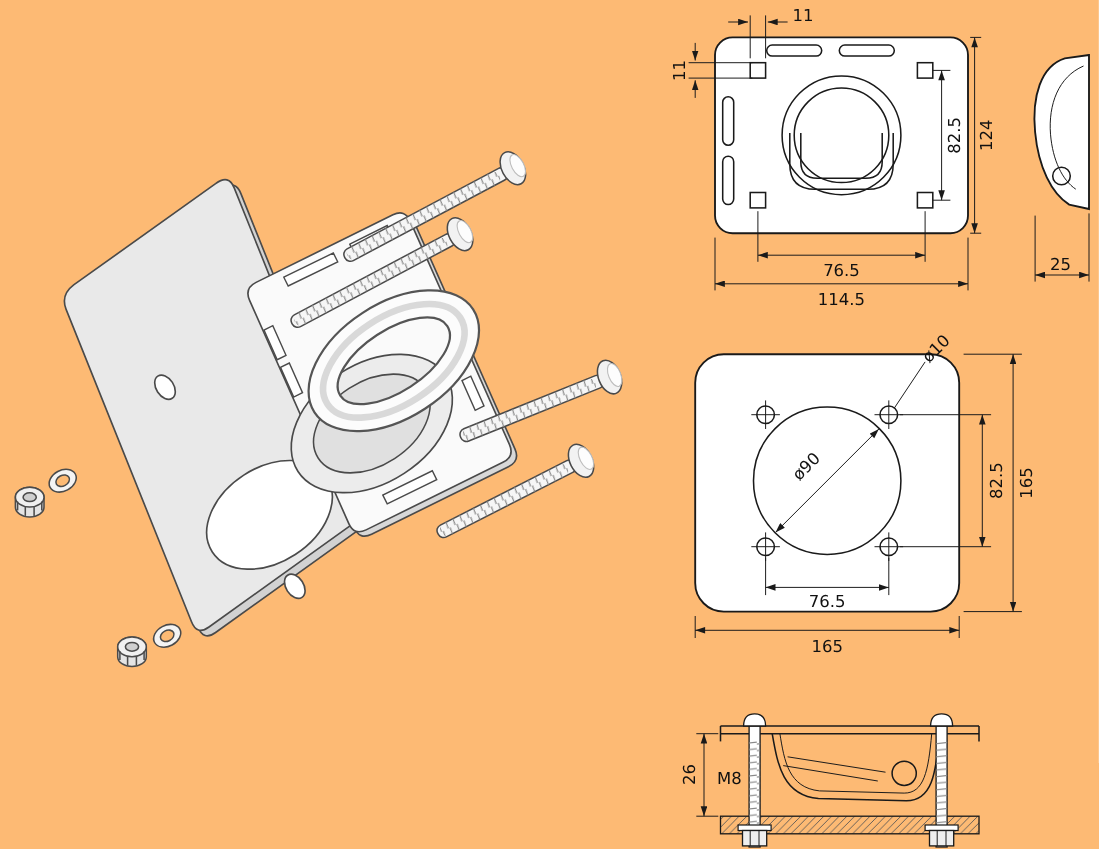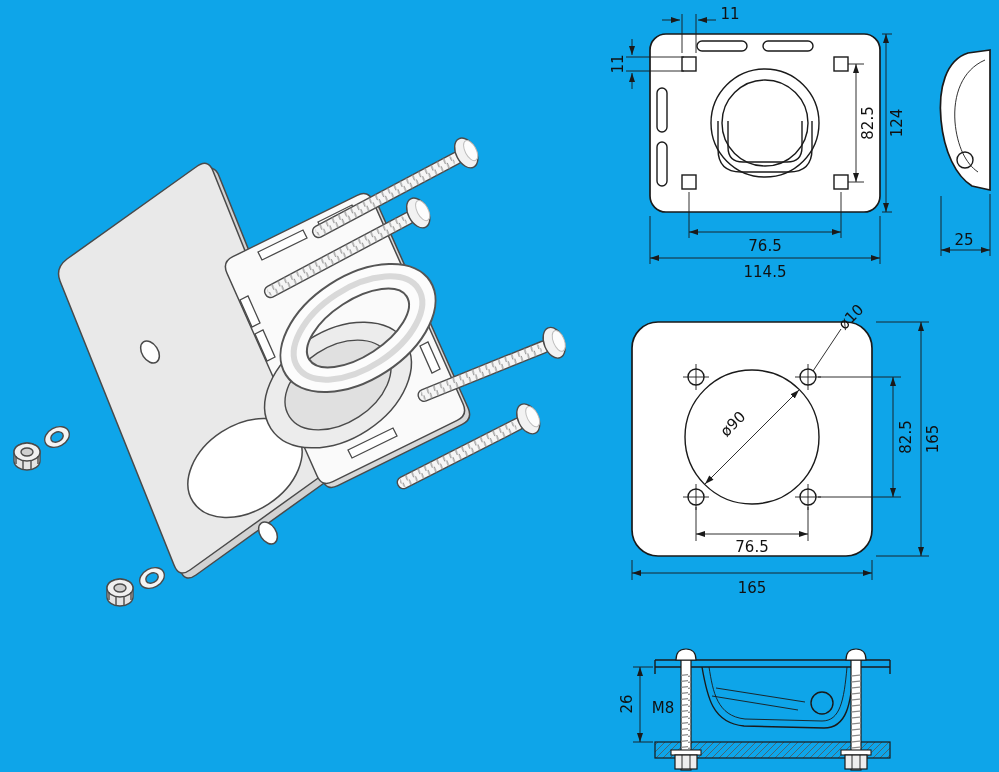--- a/index.html
+++ b/index.html
@@ -1,16 +1,16 @@
 <!DOCTYPE html>
 <html><head>
 <meta charset="utf-8">
 <style>
   html,body{margin:0;padding:0;background:#ffffff;}
-  .canvas{position:relative;width:999px;height:772px;background:#0ea5e9;overflow:hidden;}
+  .canvas{position:relative;width:999px;height:772px;background:#fdba74;overflow:hidden;}
   svg{display:block;}
   
   .ol   { fill:#ffffff; stroke:#1a1a1a; stroke-width:1.7; }
   .ol2  { fill:none;    stroke:#1a1a1a; stroke-width:1.4; }
   .thin { fill:none;    stroke:#1a1a1a; stroke-width:0.9; }
   .diml { fill:none;    stroke:#1a1a1a; stroke-width:0.9; }
   .iso  { stroke:#4a4a4a; stroke-width:1.5; }
   text.dt { font-family:"DejaVu Sans", sans-serif; font-size:15px; fill:#111;
             text-anchor:middle; dominant-baseline:central; }
 </style>

